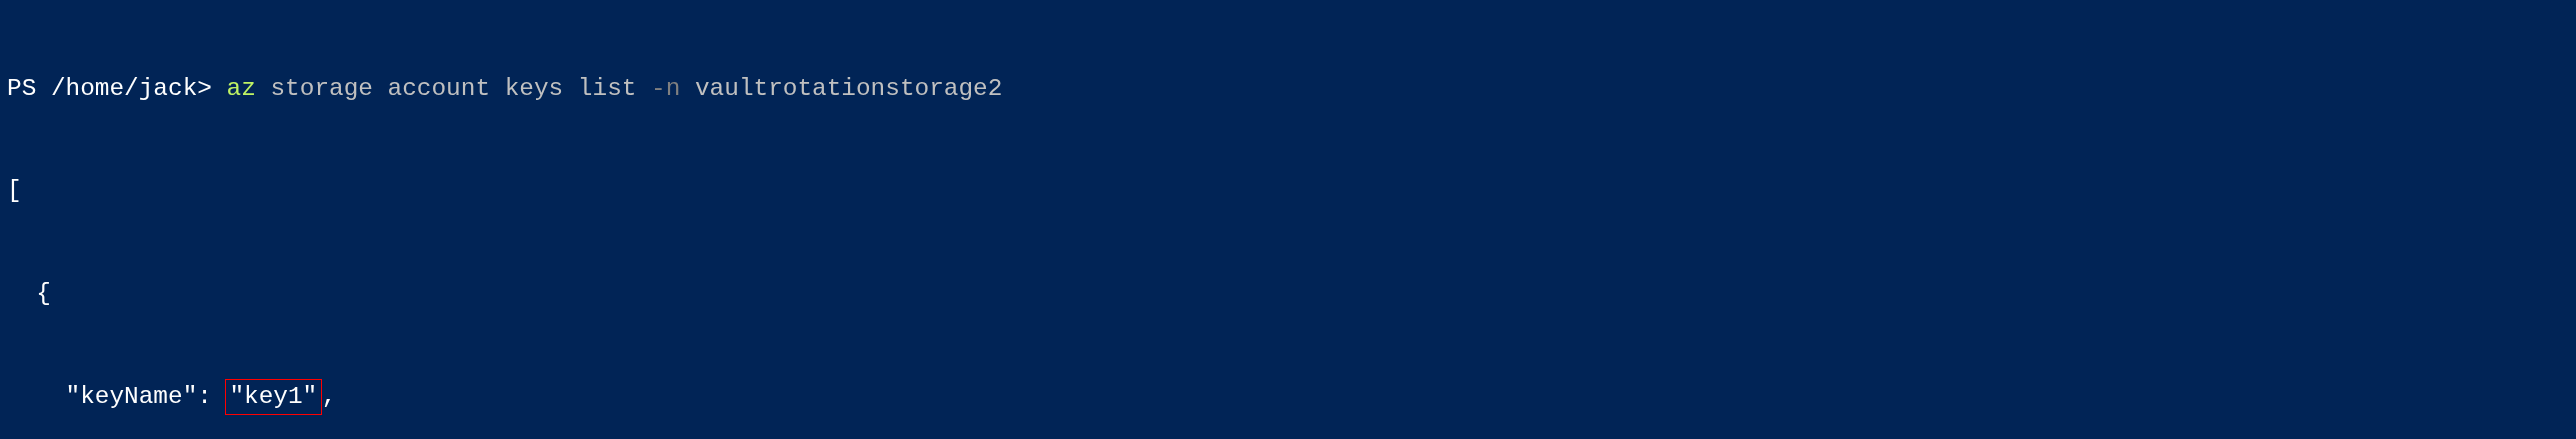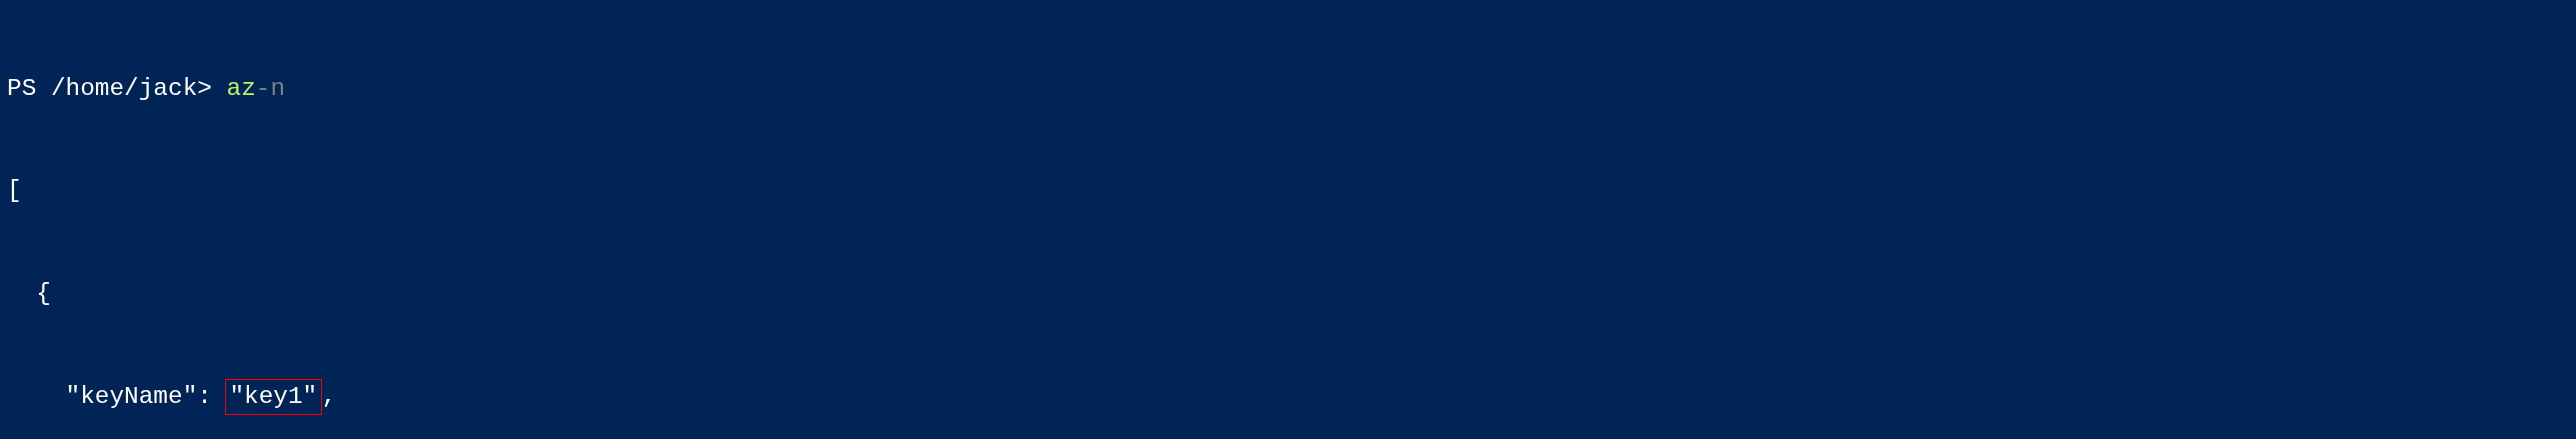--- a/index.html
+++ b/index.html
@@ -46,21 +46,21 @@
       padding: 0 3.5px;
       display: inline-block;
       margin-left: -1.7px;
     }
   </style>
 </head>
 <body>
 
 <div class="terminal">
   <div class="prompt-line">
-    <span class="ps-prefix">PS /home/jack&gt; </span><span class="cmd-az">az</span><span class="cmd-flag">-n</span>
+    <span class="ps-prefix">PS /home/jack&gt; </span><span class="cmd-az">az</span><span class="cmd-args"> storage account keys list </span><span class="cmd-flag">-n</span><span class="cmd-args"> vaultrotationstorage2</span>
   </div>
   <div class="output">[</div>
   <div class="output">  {</div>
   <div class="output"><span>    "keyName": </span><span class="highlight-box">"key1"</span><span>,</span></div>
   
   
   
   
   
   

